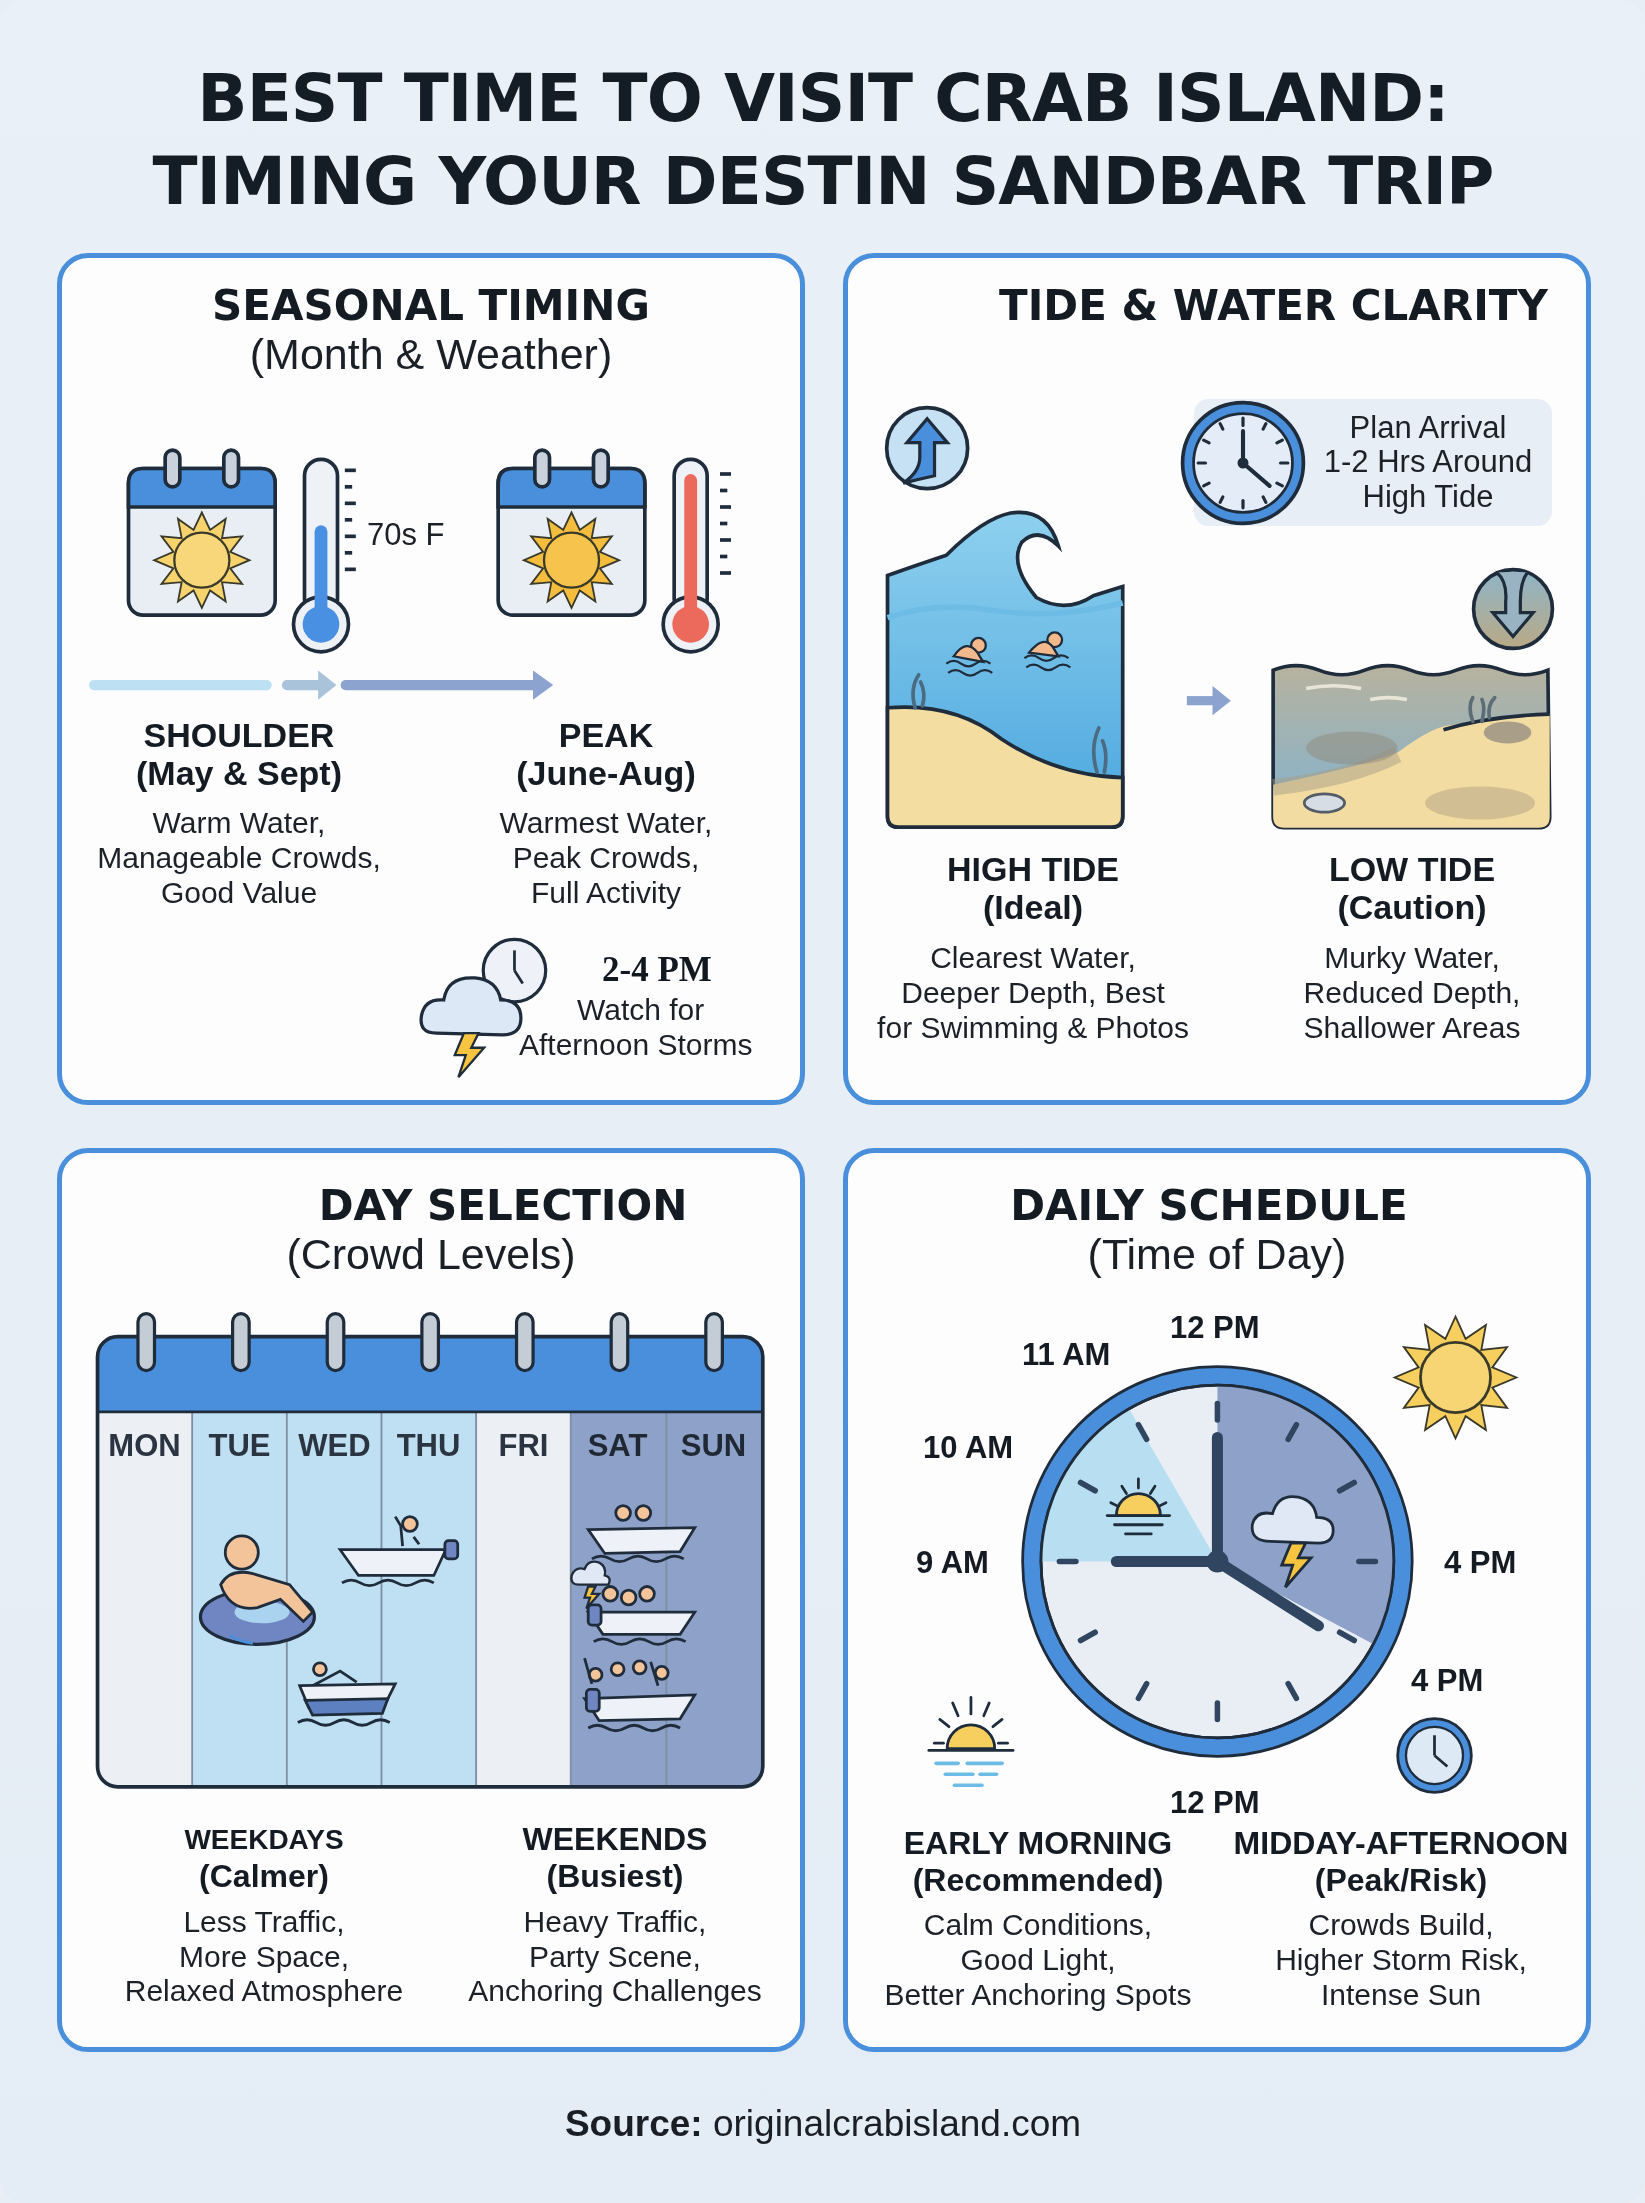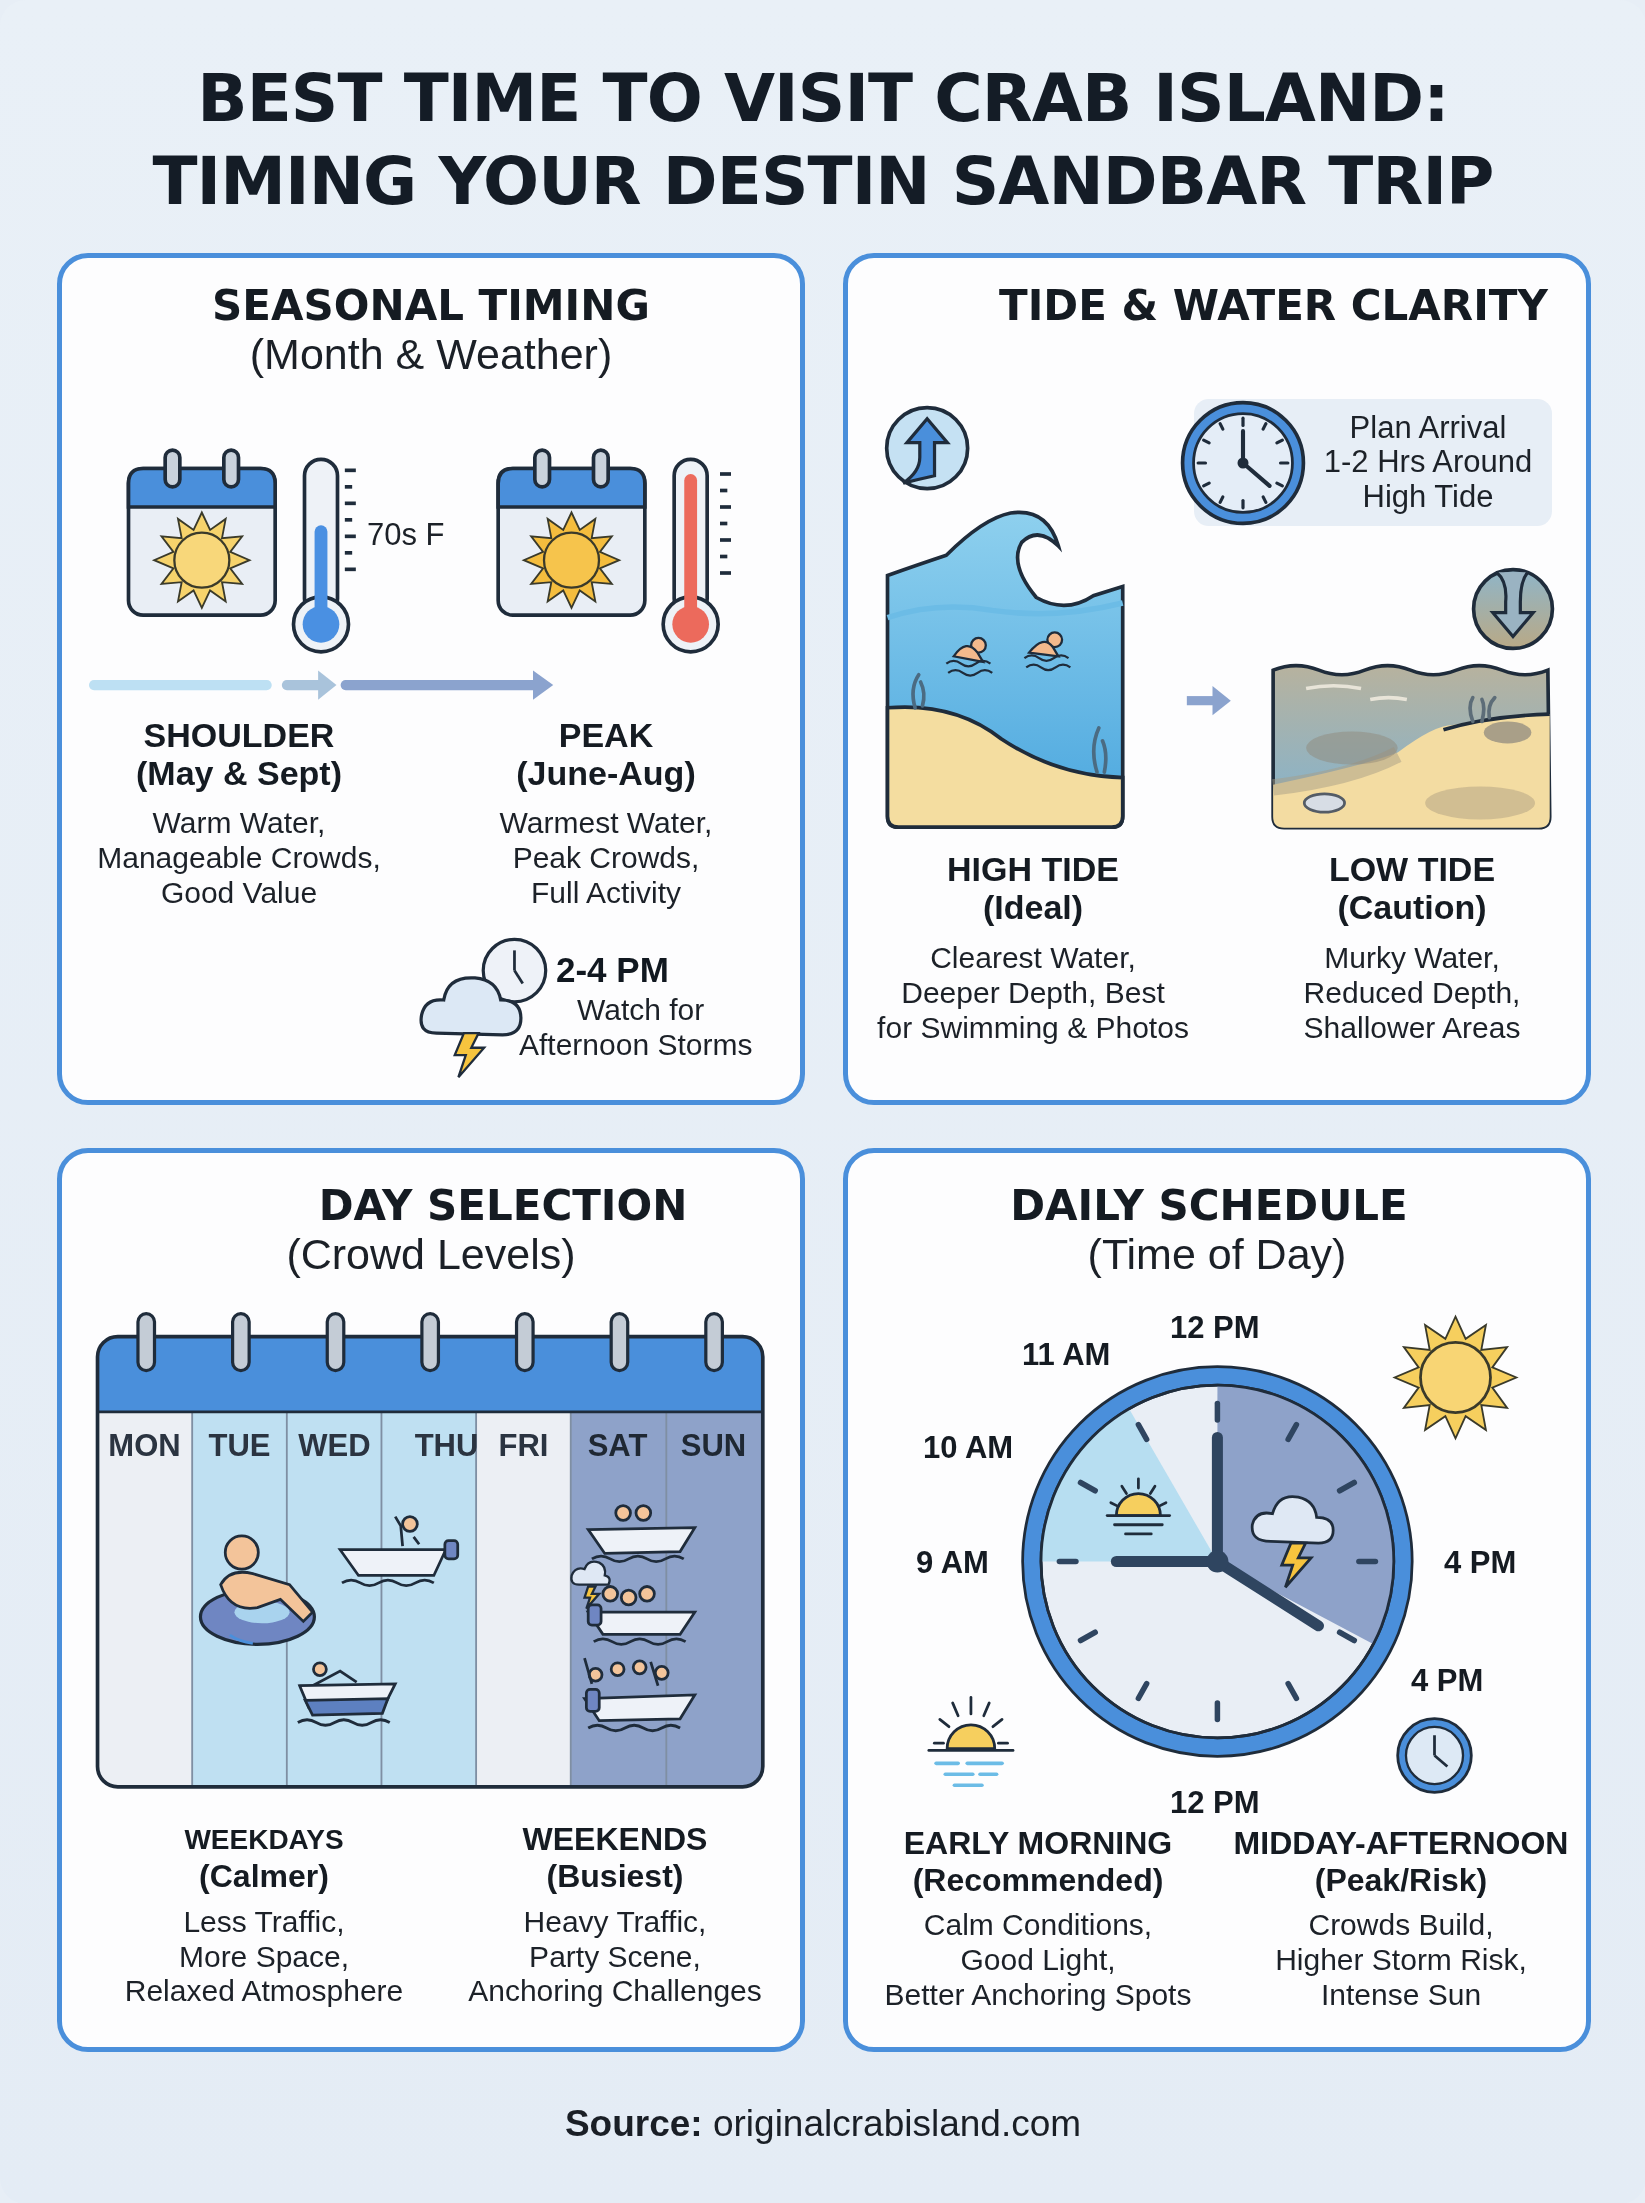--- a/index.html
+++ b/index.html
@@ -146,21 +146,21 @@
 <div class="lbl-body center-x" style="left:606px; top:840px;">Peak Crowds,</div>
 <div class="lbl-body center-x" style="left:606px; top:875px;">Full Activity</div>
 
 <svg class="abs" style="left:418px; top:932px;" width="147" height="147" viewBox="0 0 160 160">
   <circle cx="105" cy="42" r="34" fill="#eef2f8" stroke="#1f2c3b" stroke-width="3.5"></circle>
   <line x1="105" y1="42" x2="105" y2="20" stroke="#1f2c3b" stroke-width="3"></line>
   <line x1="105" y1="42" x2="114" y2="56" stroke="#1f2c3b" stroke-width="3"></line>
   <path d="M20 110 Q0 110 4 90 Q8 72 28 74 Q32 48 62 50 Q86 52 90 74 Q112 74 112 94 Q112 112 92 112 Z" fill="#dce8f5" stroke="#1f2c3b" stroke-width="3.5"></path>
   <polygon points="50,110 66,110 58,126 72,126 44,158 52,134 40,134" fill="#f6c43e" stroke="#1f2c3b" stroke-width="2.5"></polygon>
 </svg>
-<div class="abs" style="left:556px; top:950px; font-weight:bold; font-size:35px;">2-4 PM</div>
+<div class="abs" style="left:602px; top:950px; font-weight:bold; font-size:35px;font-family:Liberation Serif, serif;">2-4 PM</div>
 <div class="lbl-body" style="left:577px; top:992px;">Watch for</div>
 <div class="lbl-body" style="left:519px; top:1027px;">Afternoon Storms</div>
 
 <div class="panel" style="left:843px; top:253px; width:748px; height:852px;"></div>
 <div class="panel-title" style="left:843px; width:861px; right:auto; top:285px;">TIDE &amp; WATER CLARITY</div>
 
 <svg class="abs" style="left:883px; top:404px;" width="92" height="92" viewBox="0 0 100 100">
   <circle cx="48" cy="48" r="44" fill="#c5e1f3" stroke="#1f2c3b" stroke-width="4"></circle>
   <path d="M48 16 L70 42 L56 42 L56 78 Q38 82 22 86 Q40 74 40 58 L40 42 L26 42 Z" fill="#4a8fdb" stroke="#1f2c3b" stroke-width="3.5"></path>
 </svg>
@@ -354,21 +354,21 @@
     <path d="M536 380 L544 408 M608 384 L616 410" fill="none"></path>
     <path d="M536 424 L656 420 L640 446 L552 448 Z" fill="#eef2f8"></path>
     <rect x="538" y="414" width="14" height="24" rx="4" fill="#6f86c2"></rect>
     <path d="M540 456 q10 -6 20 0 q10 6 20 0 q10 -6 20 0 q10 6 20 0 q10 -6 20 0" fill="none"></path>
   </g>
 </svg>
 
 <div class="day-label" style="left:97px;">MON</div>
 <div class="day-label" style="left:192px;">TUE</div>
 <div class="day-label" style="left:287px;">WED</div>
-<div class="day-label" style="left:381px;margin-left:18px;">THU</div>
+<div class="day-label" style="left:381px;">THU</div>
 <div class="day-label" style="left:476px;">FRI</div>
 <div class="day-label" style="left:570px; color:#1f2833;">SAT</div>
 <div class="day-label" style="left:666px; color:#1f2833;">SUN</div>
 
 <div class="lbl-head center-x" style="left:264px; top:1820px; font-size:28px;">WEEKDAYS</div>
 <div class="lbl-head center-x" style="left:264px; top:1857px; font-size:32px;">(Calmer)</div>
 <div class="lbl-body center-x" style="left:264px; top:1904px;">Less Traffic,</div>
 <div class="lbl-body center-x" style="left:264px; top:1939px;">More Space,</div>
 <div class="lbl-body center-x" style="left:264px; top:1973px;">Relaxed Atmosphere</div>
 

